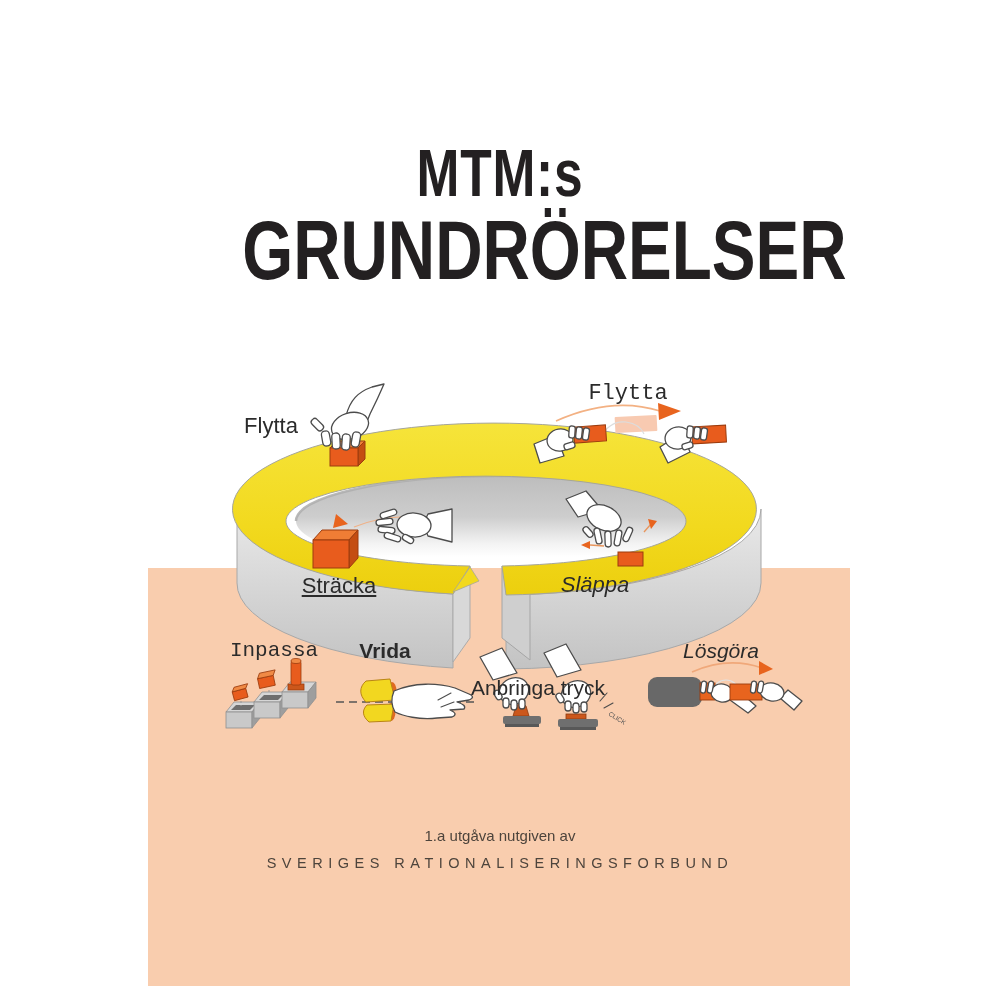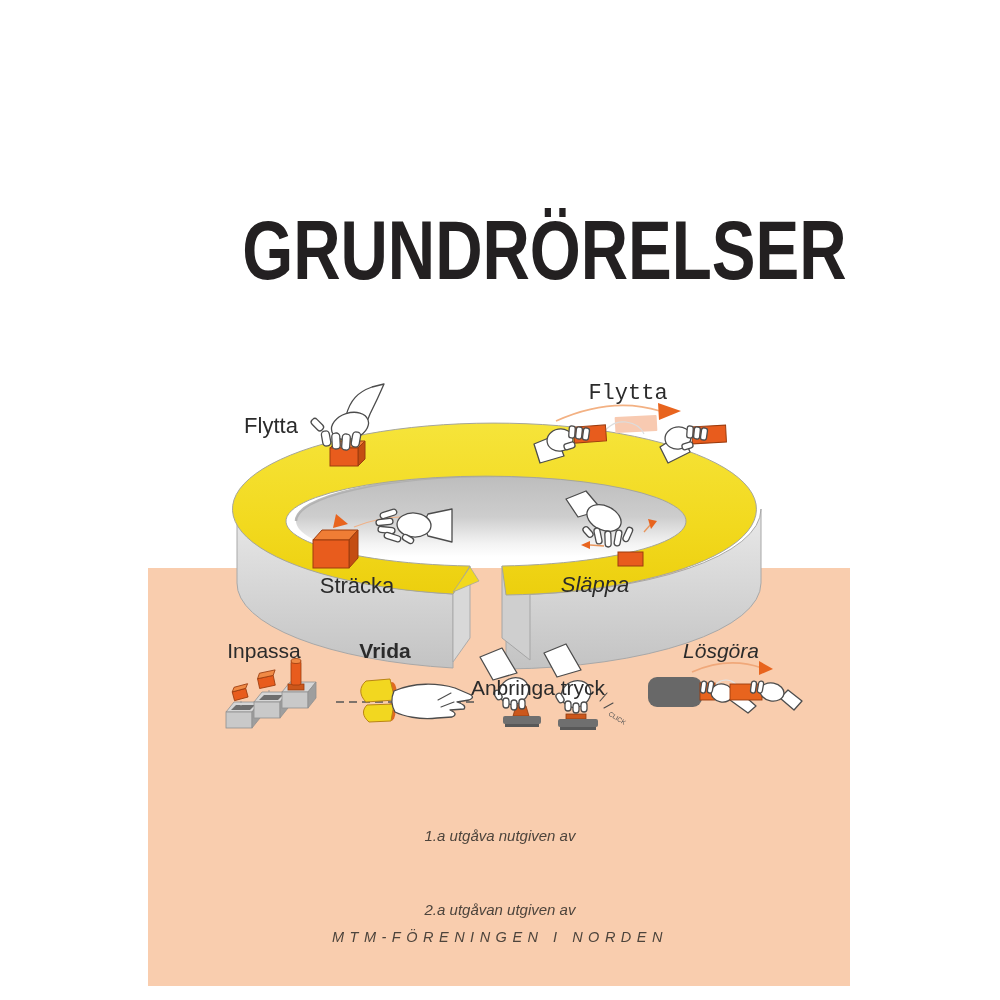--- a/index.html
+++ b/index.html
@@ -22,37 +22,37 @@
     position:absolute;transform:translateX(-50%);color:#2b2b2b;
     font-size:22px;white-space:nowrap;
   }
   .rowlabel{
     position:absolute;transform:translateX(-50%);color:#2b2b2b;
     font-size:21px;white-space:nowrap;
   }
   .footline{
     position:absolute;left:0;width:1000px;text-align:center;color:#4d443c;
     white-space:nowrap;
-    font-style:italic;
   }
   #foot1{top:827px;font-size:15px;}
   #foot2{top:855px;font-size:14.5px;letter-spacing:5.5px;}
   #foot3{top:901px;font-size:15px;}
   #foot4{top:929px;font-size:14.5px;letter-spacing:5.5px;}
   svg{position:absolute;left:0;top:0;}
   .hand{fill:#ffffff;stroke:#4c4c4c;stroke-width:1.3;stroke-linejoin:round;stroke-linecap:round;}
   .thin{fill:none;stroke:#4c4c4c;stroke-width:1.1;stroke-linecap:round;}
 </style>
 </head>
 <body>
 
 <div id="page">
 
   <div id="panel"></div>
 
+  <div id="title1" class="title"><span class="sq">MTM:s</span></div>
   <div id="title2" class="title"><span class="sq">GRUNDRÖRELSER</span></div>
 
   <svg width="1000" height="1000" viewBox="0 0 1000 1000">
     <defs>
       <linearGradient id="wallGrad" x1="0" y1="0" x2="0" y2="1">
         <stop offset="0" stop-color="#e9e9e9"></stop>
           <stop offset="1" stop-color="#c3c3c3"></stop>
       </linearGradient>
       <linearGradient id="holeGrad" x1="0" y1="0" x2="0" y2="1">
         <stop offset="0" stop-color="#bdbdbd"></stop>
@@ -255,25 +255,24 @@
         <path class="hand" d="M780,698 L794,710 L802,701 L788,690 Z"></path>
         <ellipse class="hand" cx="772" cy="692" rx="12" ry="9" transform="rotate(10 772 692)"></ellipse>
         <rect class="hand" x="751" y="681" width="5" height="12" rx="2.5" transform="rotate(8 753 687)"></rect>
         <rect class="hand" x="758" y="681" width="5" height="12" rx="2.5" transform="rotate(10 760 687)"></rect>
       </g>
     </g>
   </svg>
 
   <div class="ringlabel" style="left:271px;top:413px;">Flytta</div>
   <div class="ringlabel" style="left:628px;top:381px;font-family:Liberation Mono, monospace;">Flytta</div>
-  <div class="ringlabel" style="left:357px;top:573px;">Sträcka</div>
+  <div class="ringlabel" style="left:339px;top:573px;text-decoration:underline;">Sträcka</div>
   <div class="ringlabel" style="left:595px;top:572px;font-style:italic;">Släppa</div>
 
-  <div class="rowlabel" style="left:264px;top:639px;">Inpassa</div>
+  <div class="rowlabel" style="left:274px;top:639px;font-family:Liberation Mono, monospace;">Inpassa</div>
   <div class="rowlabel" style="left:385px;top:639px;font-weight:bold;">Vrida</div>
   <div class="rowlabel" style="left:538px;top:676px;">Anbringa tryck</div>
   <div class="rowlabel" style="left:721px;top:639px;font-style:italic;">Lösgöra</div>
 
   <div id="foot1" class="footline">1.a utgåva nutgiven av</div>
-  <div id="foot3" class="footline">2.a utgåvan utgiven av</div>
-  <div id="foot4" class="footline">MTM-FÖRENINGEN I NORDEN</div>
+  <div id="foot2" class="footline">SVERIGES RATIONALISERINGSFORBUND</div>
 
 </div>
 
 </body></html>

